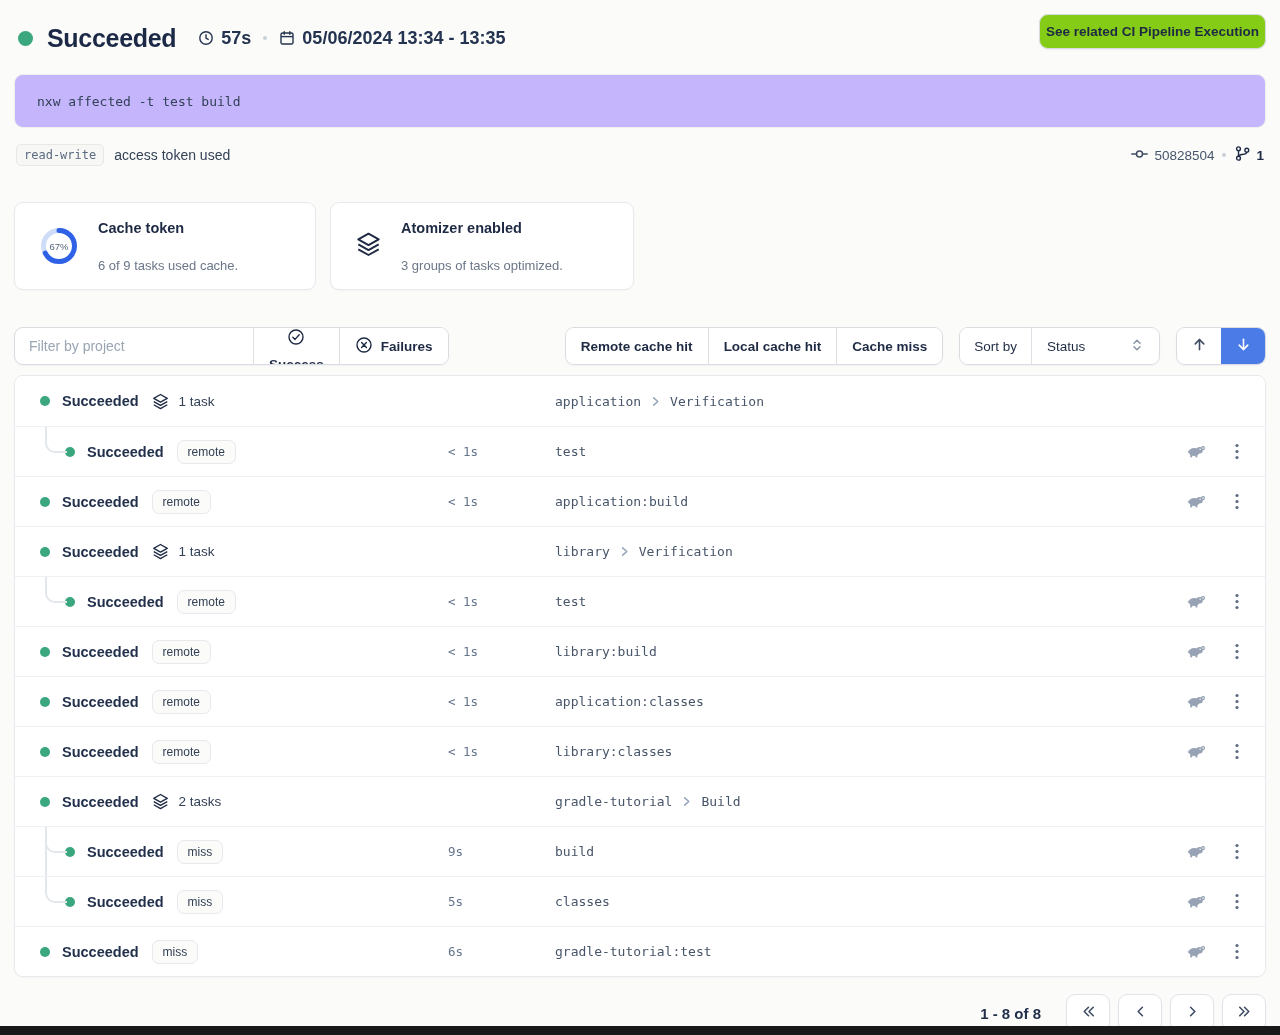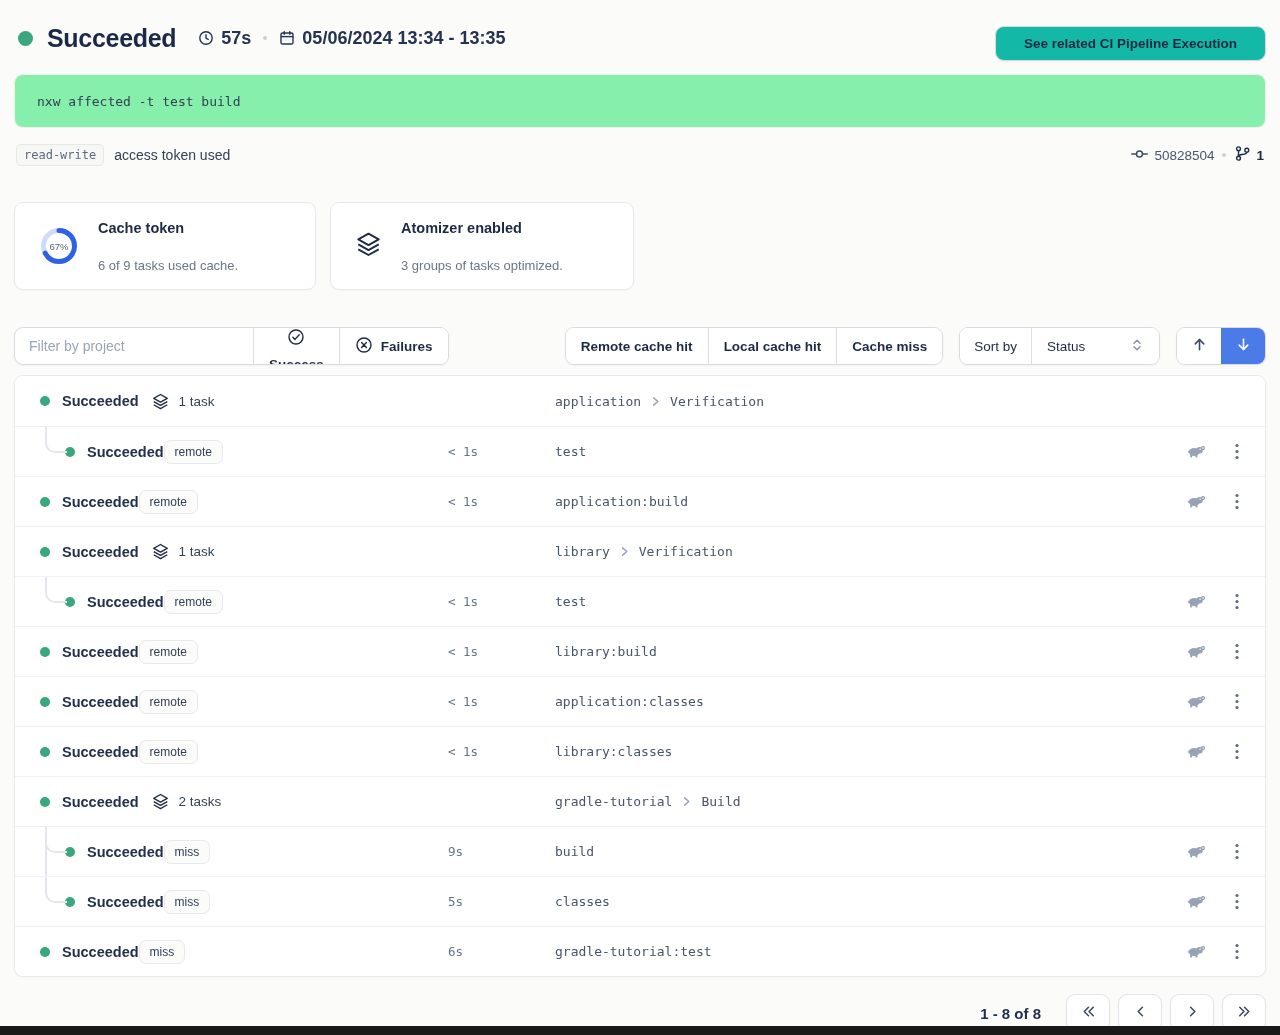--- a/index.html
+++ b/index.html
@@ -15,30 +15,29 @@
 
   
   .run-header { display:flex; align-items:center; padding:4px 0 0 4px; position:relative; height:44px; }
   .status-dot-lg { width:15px; height:15px; border-radius:50%; background:#3aa77f; flex:0 0 auto; }
   .run-title { font-size:25px; font-weight:700; color:#1b2947; margin-left:14px; letter-spacing:-0.3px; }
   .hmeta { display:flex; align-items:center; gap:7px; margin-left:22px; color:#24334f; font-size:18px; font-weight:700; }
   .hmeta svg { display:block; }
   .dot-sep { width:4px; height:4px; border-radius:50%; background:#c9d0da; display:inline-block; }
   .related-btn {
     position:absolute; right:0; top:0;
-    background:#14b8a6; border:1px solid #d8dbe0; border-radius:9px;
-    padding:9px 28px; font-size:13.5px; font-weight:600; color:#1e2a44;
+    background:#84cc16; border:1px solid #d8dbe0; border-radius:9px;
+    padding:9px 6px; font-size:13.5px; font-weight:600; color:#1e2a44;
     box-shadow:0 1px 2px rgba(16,24,40,.05); cursor:pointer;
     font-family:"Liberation Sans", sans-serif;
-    margin-top:12px;
   }
 
   
   .command-box {
-    margin-top:16px; background:#86efac; border:1px solid #efefec; border-radius:9px;
+    margin-top:16px; background:#c4b5fd; border:1px solid #efefec; border-radius:9px;
     height:54px; display:flex; align-items:center; padding:0 22px;
     font-size:13px; color:#334155;
   }
 
   
   .access-row { display:flex; align-items:center; margin-top:14px; height:26px; padding:0 2px; }
   .token-badge {
     font-size:12px; color:#5b6b80; background:#f7f7f5; border:1px solid #e8e8e5;
     border-radius:5px; padding:3px 7px;
   }
@@ -94,21 +93,21 @@
     align-items:center; height:50px; padding:0 10px 0 25px; position:relative; background:#fff;
   }
   .trow + .trow { border-top:1px solid #eef1f4; }
   .cell-status { display:flex; align-items:center; min-width:0; }
   .trow.indent .cell-status { padding-left:25px; }
   .status-dot { width:10px; height:10px; border-radius:50%; background:#3aa77f; flex:0 0 auto; }
   .row-status { font-size:14.5px; font-weight:600; color:#22304c; margin-left:12px; }
   .group-layers { margin-left:12px; display:flex; }
   .task-count { font-size:13.5px; color:#334155; margin-left:9px; }
   .cache-badge {
-    font-size:12px; font-weight:500; color:#334155;
+    margin-left:13px; font-size:12px; font-weight:500; color:#334155;
     background:#fbfbfa; border:1px solid #e7e9ec; border-radius:7px; padding:4px 10px;
   }
   .cell-time { font-size:12.5px; color:#64748b; }
   .cell-task { font-size:13px; color:#475569; display:flex; align-items:center; gap:9px; min-width:0; }
   .crumb-sep { color:#94a3b8; font-size:12px; display:flex; }
   .cell-icon { display:flex; justify-content:center; }
   .gradle-btn, .kebab-btn { background:none; border:none; cursor:pointer; display:flex; justify-content:center; align-items:center; padding:4px; }
   .elbow, .treeline { display:none; }
   .trow.indent .elbow {
     display:block; position:absolute; left:30px; top:0; width:22px; height:26px;

